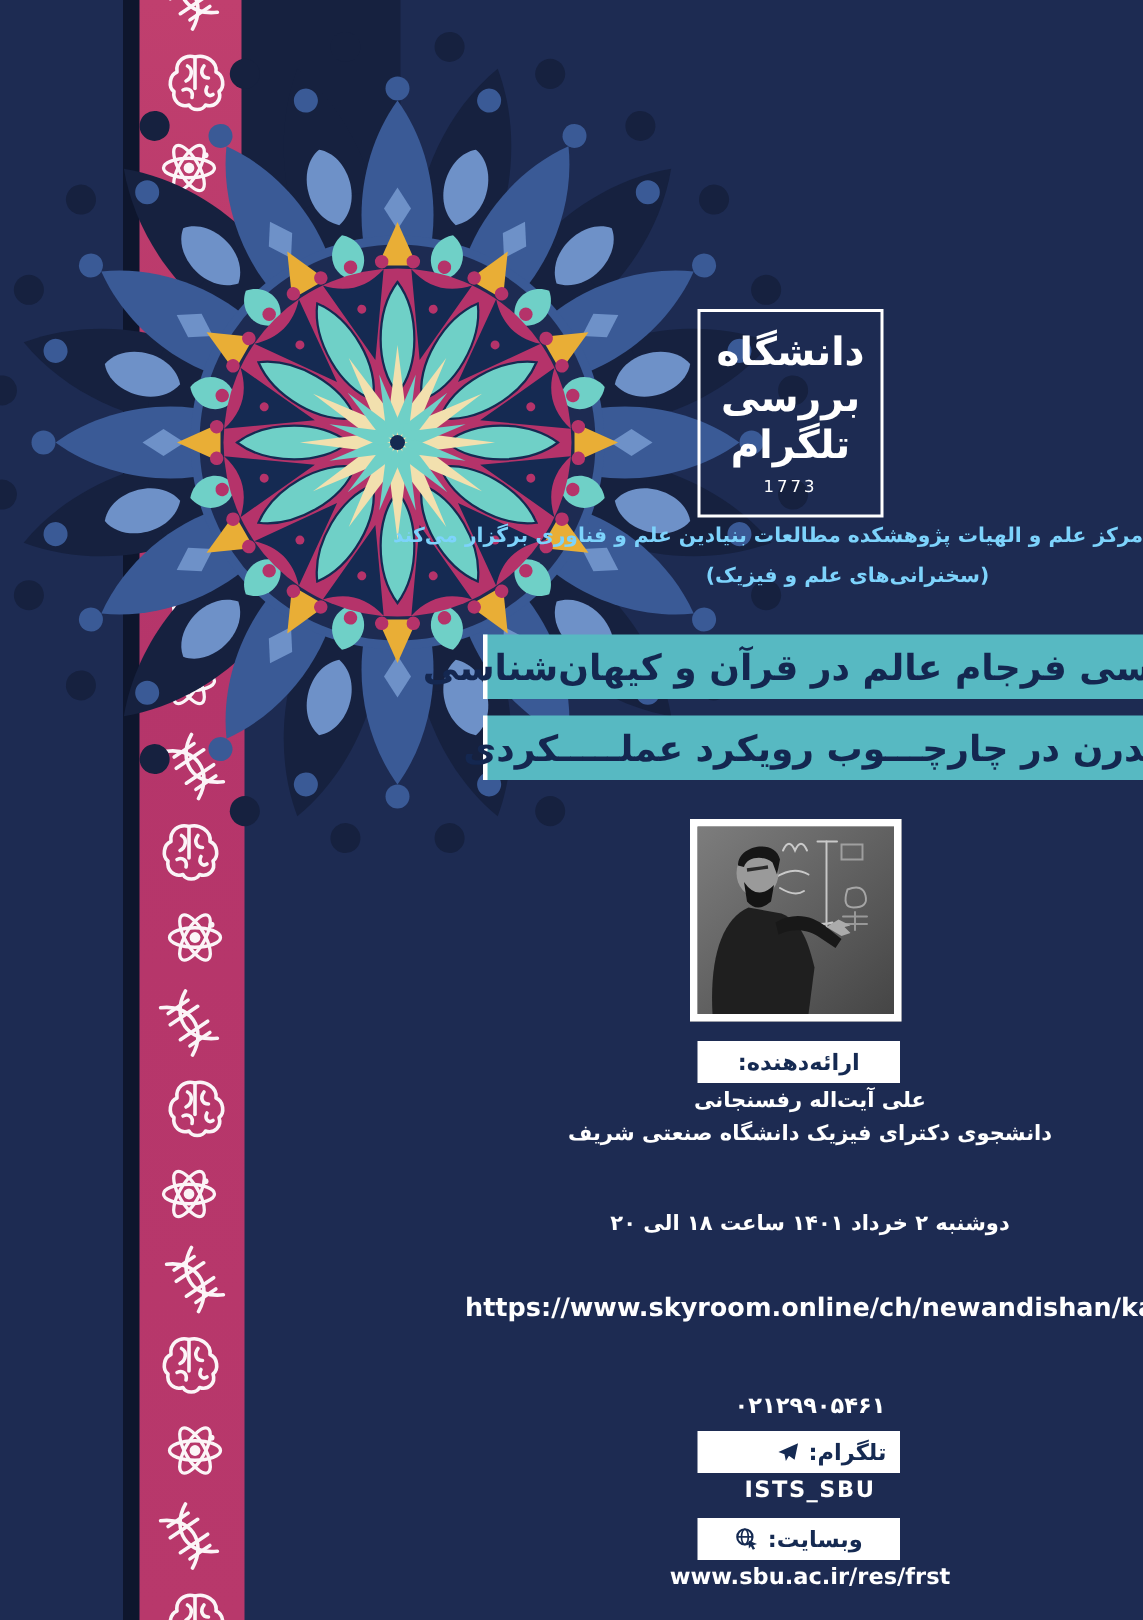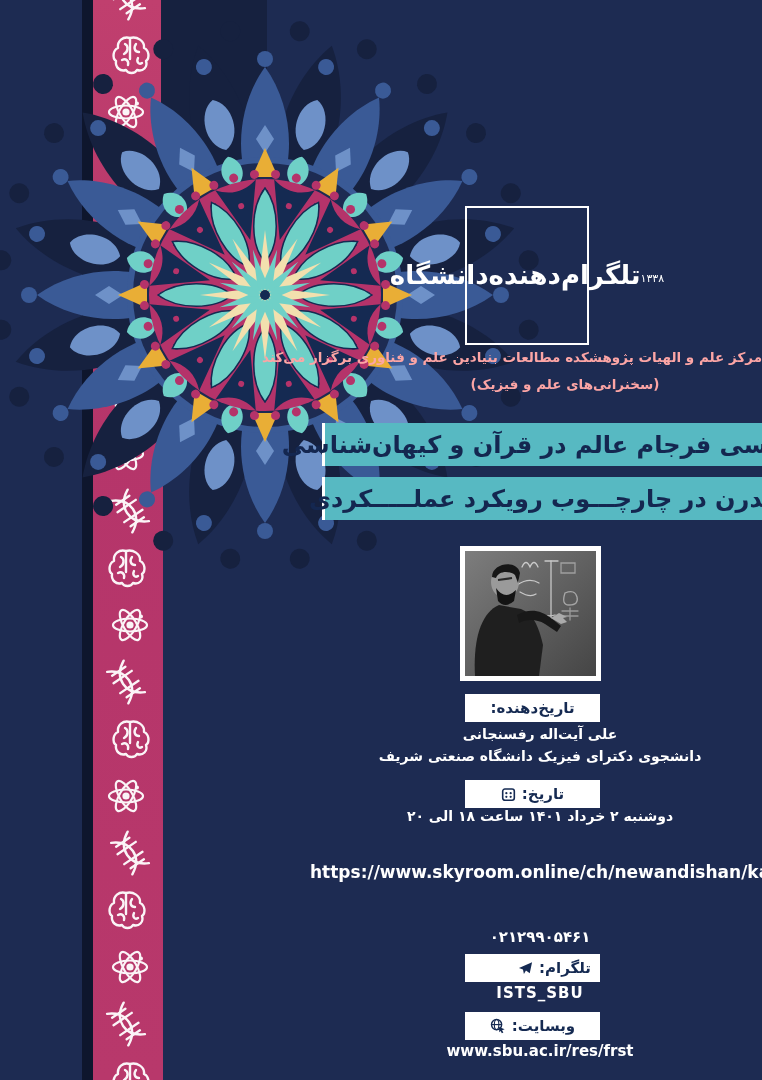--- a/index.html
+++ b/index.html
@@ -13,29 +13,29 @@
     background:linear-gradient(180deg,#c03f6e 0%,#b5356a 40%,#b8386b 100%);
     box-shadow:-11px 0 0 rgba(11,17,36,.8);
   }
   .stripe svg{display:block;width:70px;height:1080px;}
   
   .mandala{position:absolute;left:-40px;top:-10px;width:610px;height:610px;}
   
   .logo-box{
     position:absolute;left:465px;top:206px;width:124px;height:139px;
     border:2px solid #ffffff;box-sizing:border-box;color:#ffffff;
-    display:flex;flex-direction:row;align-items:center;justify-content:center;
+    display:flex;flex-direction:column;align-items:center;justify-content:center;
     text-align:center;
   }
   .logo-line{font-weight:bold;font-size:26px;line-height:31px;direction:rtl;}
   .logo-year{font-size:11px;letter-spacing:2px;margin-top:5px;}
   
   .org-lines{
     position:absolute;left:368px;top:344px;width:394px;text-align:center;
-    color:#fca5a5;font-weight:bold;font-size:13.5px;line-height:27px;
+    color:#7dd3fc;font-weight:bold;font-size:13.5px;line-height:27px;
     direction:rtl;white-space:nowrap;
   }
   
   .banner{
     position:absolute;left:322px;width:440px;height:43px;background:#57b9c2;
     border-left:3px solid #ffffff;box-sizing:border-box;
     display:flex;align-items:center;justify-content:center;
     color:#142750;font-weight:bold;font-size:24px;direction:rtl;white-space:nowrap;
   }
   .banner1{top:423px;}
@@ -429,23 +429,23 @@
         <use href="#tealRay" xlink:href="#tealRay" transform="rotate(255)"></use>
         <use href="#tealRay" xlink:href="#tealRay" transform="rotate(285)"></use>
         <use href="#tealRay" xlink:href="#tealRay" transform="rotate(315)"></use>
         <use href="#tealRay" xlink:href="#tealRay" transform="rotate(345)"></use>
       </g>
     <circle r="5" fill="#152a52"></circle>
   </svg>
 
   <div class="logo-box">
     <div class="logo-line">دانشگاه</div>
-    <div class="logo-line">دهنده</div>
+    <div class="logo-line">بررسی</div>
     <div class="logo-line">تلگرام</div>
-    <div class="logo-year">۱۳۳۸</div>
+    <div class="logo-year">1773</div>
   </div>
 
   <div class="org-lines">
     <div>مرکز علم و الهیات پژوهشکده مطالعات بنیادین علم و فناوری برگزار می‌کند</div>
     <div>(سخنرانی‌های علم و فیزیک)</div>
   </div>
 
   <div class="banner banner1">
     <span>بررسی فرجام عالم در قرآن و کیهان‌شناسی</span>
   </div>
@@ -480,35 +480,25 @@
         <path d="M27,26 C27,12 52,8 55,22 L53,32 L50,24 C44,19 33,20 31,27 Z" fill="#161616"></path>
         <path d="M31,37 q9,13 20,2 l-2,11 q-9,8 -16,0 Z" fill="#141414"></path>
         <line x1="33" y1="29" x2="47" y2="27" stroke="#2a2a2a" stroke-width="2.2"></line>
         <path d="M52,64 C64,57 76,59 86,67 L96,75 L92,81 L80,73 C70,67 60,69 54,72 Z" fill="#181818"></path>
         <path d="M86,67 l10,6 l6,-2 l-4,-4 l4,-1 l-8,-4 Z" fill="#ababab"></path>
       </g>
     </svg>
   </div>
 
   <div class="label-box lb-presenter">
-    <span>تاریخ‌دهنده:</span>
+    <span>ارائه‌دهنده:</span>
   </div>
   <div class="value v-name">علی آیت‌اله رفسنجانی</div>
   <div class="value v-affiliation">دانشجوی دکترای فیزیک دانشگاه صنعتی شریف</div>
 
-  <div class="label-box lb-date">
-    <span>تاریخ:</span>
-    <svg width="15" height="15" viewBox="0 0 16 16" aria-hidden="true">
-      <rect x="1.8" y="2.2" width="12.4" height="12" rx="2.4" fill="none" stroke="#152a52" stroke-width="1.7"></rect>
-      <circle cx="5.7" cy="6.6" r="1.2" fill="#152a52"></circle>
-      <circle cx="10.3" cy="6.6" r="1.2" fill="#152a52"></circle>
-      <circle cx="5.7" cy="10.4" r="1.2" fill="#152a52"></circle>
-      <circle cx="10.3" cy="10.4" r="1.2" fill="#152a52"></circle>
-    </svg>
-  </div>
   <div class="value v-date">دوشنبه ۲ خرداد ۱۴۰۱ ساعت ۱۸ الی ۲۰</div>
 
   <div class="value v-url">https://www.skyroom.online/ch/newandishan/karg</div>
 
   <div class="value v-phone">۰۲۱۲۹۹۰۵۴۶۱</div>
 
   <div class="label-box lb-telegram">
     <span>تلگرام:</span>
     <svg width="15" height="15" viewBox="0 0 16 16" aria-hidden="true">
       <path d="M15,1.2 L1,7.4 L5.3,9 L6.3,13.8 L8.5,10.2 L12.5,13 L15,1.2 Z" fill="#152a52"></path>

